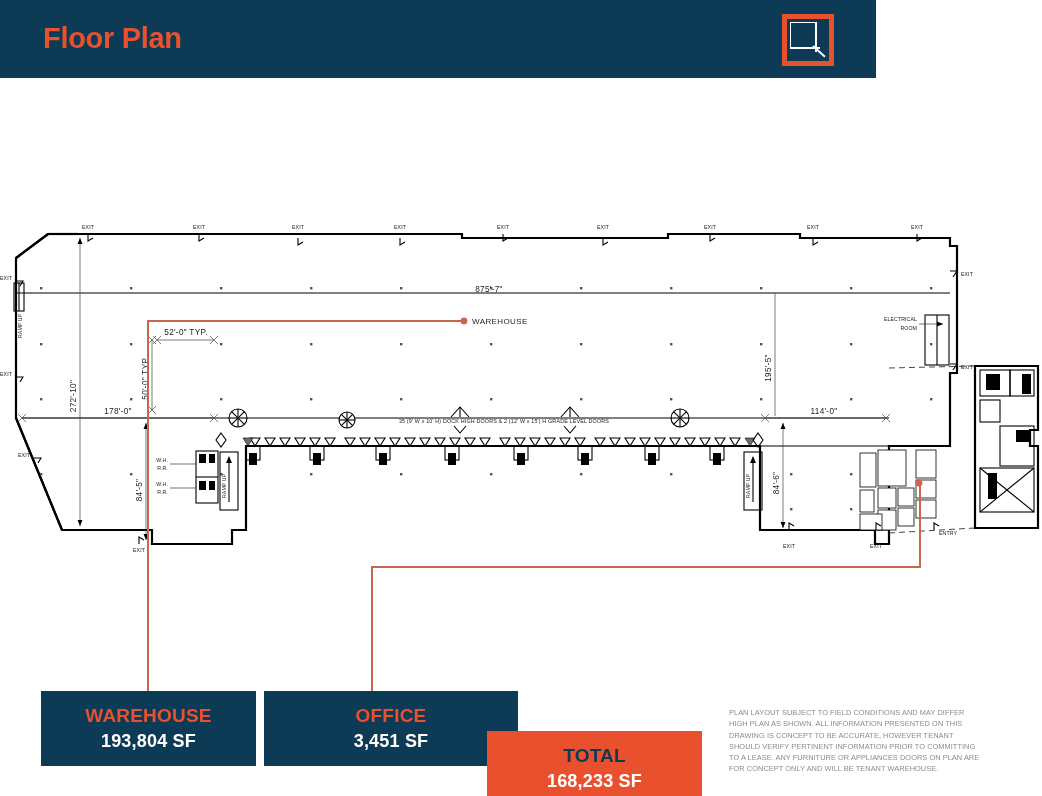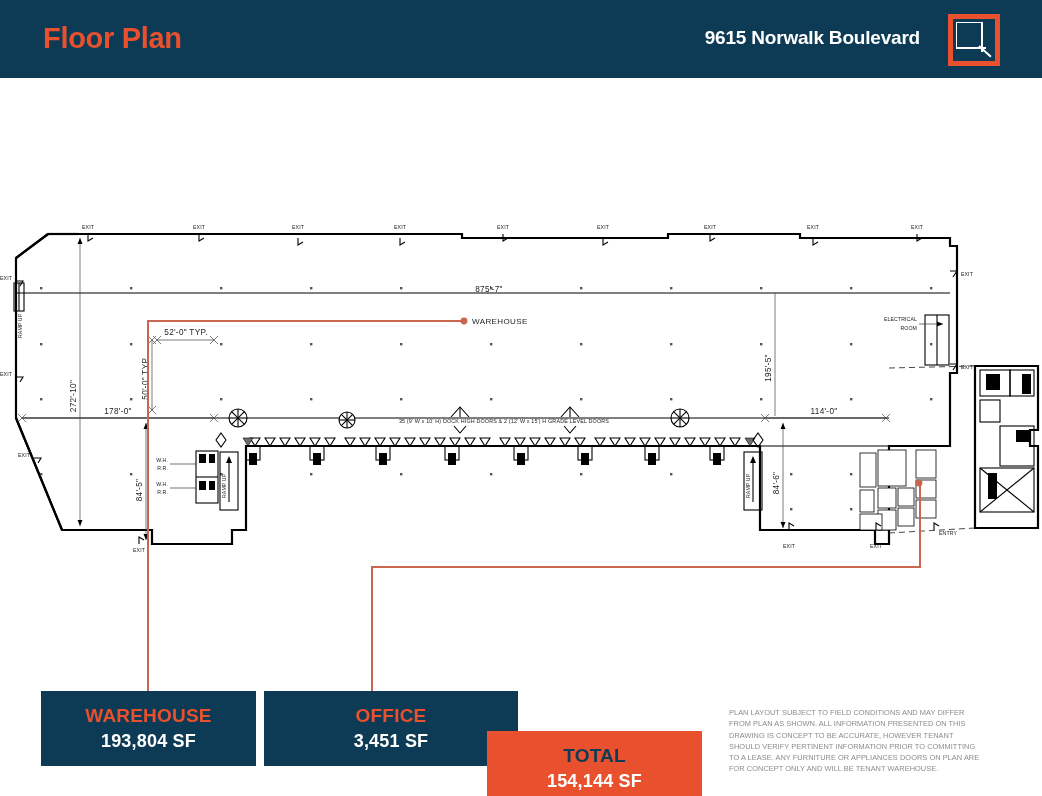--- a/index.html
+++ b/index.html
@@ -12,21 +12,21 @@
   }
   #page {
     position: relative;
     width: 1042px; height: 796px;
     background: #ffffff;
   }
 
   
   #header {
     position: absolute; left: 0; top: 0;
-    width: 1042px; height: 78px;
+    width: 876px; height: 78px;
     background: #0d3a54;
   }
   #header-title {
     position: absolute; left: 43px; top: 22px;
     color: #e8502e;
     font-size: 29px;
     font-weight: bold;
     letter-spacing: -0.3px;
     font-family: "Liberation Sans", sans-serif;
   }
@@ -126,21 +126,20 @@
     background: #c9664f;
   }
 </style>
 </head>
 <body>
 
 <div id="page">
 
   <div id="header">
     <div id="header-title">Floor Plan</div>
-    <div id="header-address">9615 Norwalk Boulevard</div>
     <div id="logo">
       <div class="inner-box"></div>
       <div class="inner-v"></div>
       <div class="inner-h"></div>
       <div class="inner-diag"></div>
     </div>
   </div>
 
   <div id="plan-area">
     <svg id="plan-svg" width="1042" height="600" viewBox="0 0 1042 600" xmlns="http://www.w3.org/2000/svg">
@@ -602,25 +601,25 @@
     <div class="box-value">193,804 SF</div>
   </div>
 
   <div class="summary-box" id="box-office">
     <div class="box-label">OFFICE</div>
     <div class="box-value">3,451 SF</div>
   </div>
 
   <div class="summary-box" id="box-total">
     <div class="box-label">TOTAL</div>
-    <div class="box-value">154,144 SF</div>
+    <div class="box-value">168,233 SF</div>
   </div>
 
   <div id="disclaimer">
     <p>PLAN LAYOUT SUBJECT TO FIELD CONDITIONS AND MAY DIFFER</p>
-    <p>FROM PLAN AS SHOWN. ALL INFORMATION PRESENTED ON THIS</p>
+    <p>HIGH PLAN AS SHOWN. ALL INFORMATION PRESENTED ON THIS</p>
     <p>DRAWING IS CONCEPT TO BE ACCURATE, HOWEVER TENANT</p>
     <p>SHOULD VERIFY PERTINENT INFORMATION PRIOR TO COMMITTING</p>
     <p>TO A LEASE. ANY FURNITURE OR APPLIANCES DOORS ON PLAN ARE</p>
     <p>FOR CONCEPT ONLY AND WILL BE TENANT WAREHOUSE.</p>
   </div>
 
 </div>
 
 </body></html>

